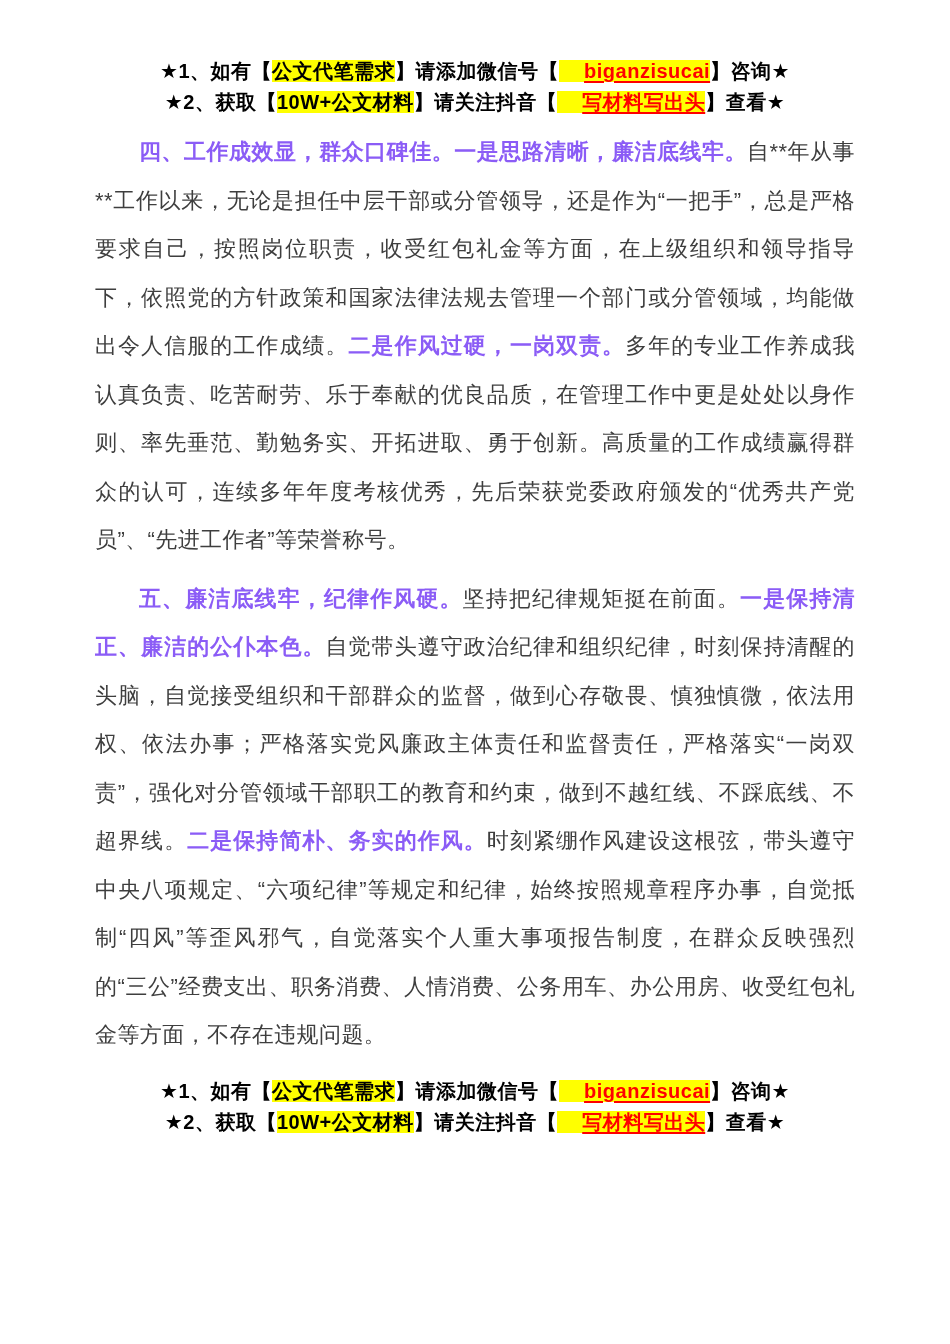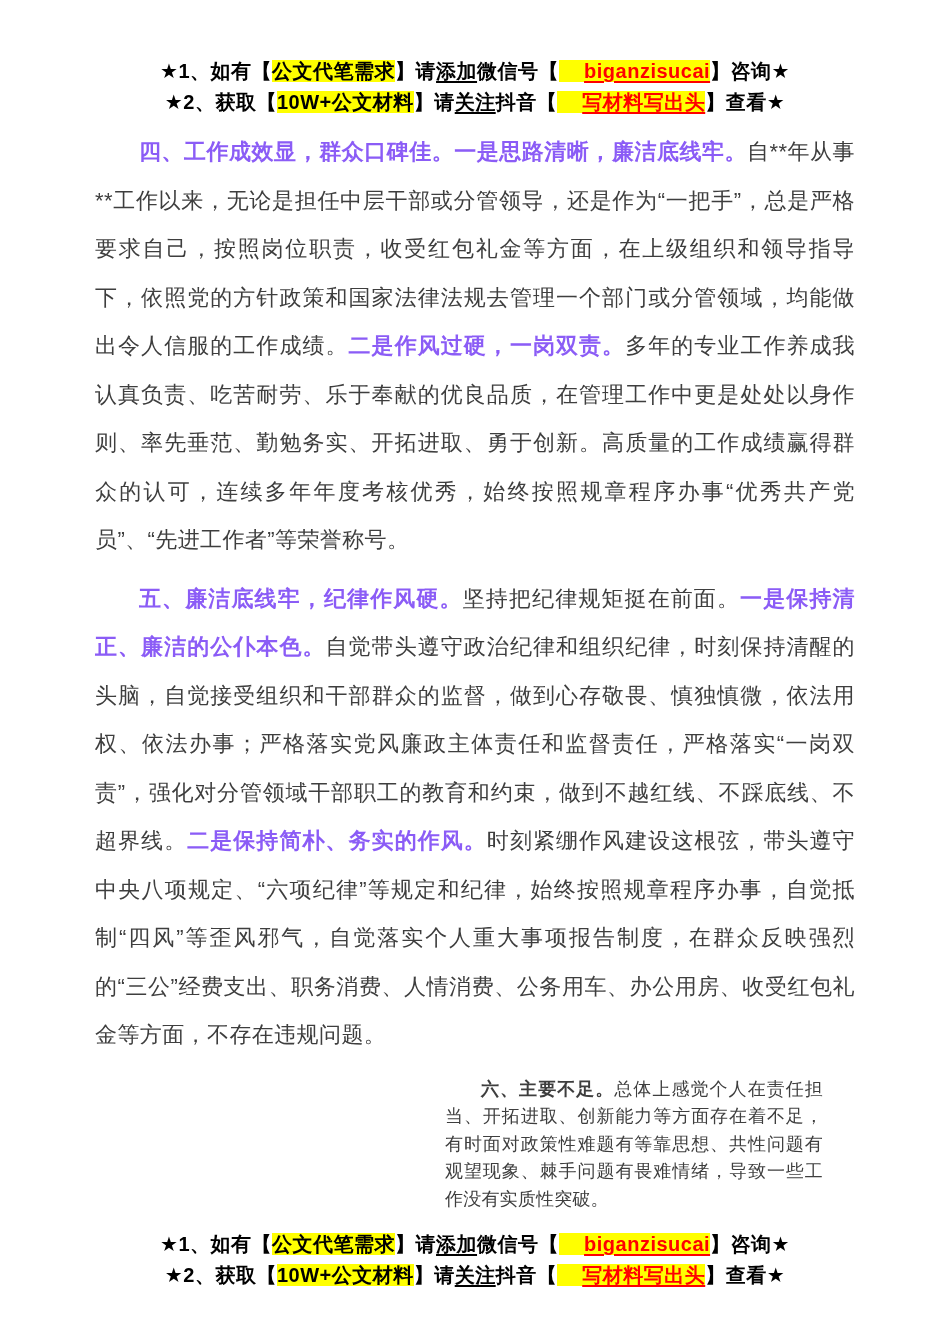--- a/index.html
+++ b/index.html
@@ -28,21 +28,20 @@
   }
   .notice .hl-u {
     color: #ff0000;
     background: #ffff00;
     text-decoration: underline;
     text-decoration-color: #ff0000;
     text-underline-offset: 3px;
     padding-left: 25px;
   }
   .notice .u {
-    text-decoration: underline;
     text-underline-offset: 3px;
   }
   .para {
     margin: 10px 0 0 0;
     font-size: 22px;
     line-height: 48.5px;
     color: #3e3e3e;
     text-align: justify;
     text-indent: 2em;
     letter-spacing: 0.4px;
@@ -65,24 +64,23 @@
 </head>
 <body>
 
 <div class="page">
 
   <div class="notice">
     <div><span>★1、如有【</span><span class="hl">公文代笔需求</span><span>】请</span><span class="u">添加</span><span>微信号【</span><span class="hl-u">biganzisucai</span><span>】咨询★</span></div>
     <div><span>★2、获取【</span><span class="hl">10W+公文材料</span><span>】请</span><span class="u">关注</span><span>抖音【</span><span class="hl-u">写材料写出头</span><span>】查看★</span></div>
   </div>
 
-  <p class="para"><b>四、工作成效显，群众口碑佳。</b><b>一是思路清晰，廉洁底线牢。</b><span>自**年从事**工作以来，无论是担任中层干部或分管领导，还是作为“一把手”，总是严格要求自己，按照岗位职责，收受红包礼金等方面，在上级组织和领导指导下，依照党的方针政策和国家法律法规去管理一个部门或分管领域，均能做出令人信服的工作成绩。</span><b>二是作风过硬，一岗双责。</b><span>多年的专业工作养成我认真负责、吃苦耐劳、乐于奉献的优良品质，在管理工作中更是处处以身作则、率先垂范、勤勉务实、开拓进取、勇于创新。高质量的工作成绩赢得群众的认可，连续多年年度考核优秀，始终按照规章程序办事“优秀共产党员”、“先进工作者”等荣誉称号。</span></p>
+  <p class="para"><b>四、工作成效显，群众口碑佳。</b><b>一是思路清晰，廉洁底线牢。</b><span>自**年从事**工作以来，无论是担任中层干部或分管领导，还是作为“一把手”，总是严格要求自己，按照岗位职责，收受红包礼金等方面，在上级组织和领导指导下，依照党的方针政策和国家法律法规去管理一个部门或分管领域，均能做出令人信服的工作成绩。</span><b>二是作风过硬，一岗双责。</b><span>多年的专业工作养成我认真负责、吃苦耐劳、乐于奉献的优良品质，在管理工作中更是处处以身作则、率先垂范、勤勉务实、开拓进取、勇于创新。高质量的工作成绩赢得群众的认可，连续多年年度考核优秀，先后荣获党委政府颁发的“优秀共产党员”、“先进工作者”等荣誉称号。</span></p>
 
   <p class="para"><b>五、廉洁底线牢，纪律作风硬。</b><span>坚持把纪律规矩挺在前面。</span><b>一是保持清正、廉洁的公仆本色。</b><span>自觉带头遵守政治纪律和组织纪律，时刻保持清醒的头脑，自觉接受组织和干部群众的监督，做到心存敬畏、慎独慎微，依法用权、依法办事；严格落实党风廉政主体责任和监督责任，严格落实“一岗双责”，强化对分管领域干部职工的教育和约束，做到不越红线、不踩底线、不超界线。</span><b>二是保持简朴、务实的作风。</b><span>时刻紧绷作风建设这根弦，带头遵守中央八项规定、“六项纪律”等规定和纪律，始终按照规章程序办事，自觉抵制“四风”等歪风邪气，自觉落实个人重大事项报告制度，在群众反映强烈的“三公”经费支出、职务消费、人情消费、公务用车、办公用房、收受红包礼金等方面，不存在违规问题。</span></p>
 
-  <p class="para-small"><b>六、主要不足。</b><span>总体上感觉个人在责任担当、开拓进取、创新能力等方面存在着不足，有时面对政策性难题有等靠思想、共性问题有观望现象、棘手问题有畏难情绪，导致一些工作没有实质性突破。</span></p>
 
   <div class="notice footer-notice">
     <div><span>★1、如有【</span><span class="hl">公文代笔需求</span><span>】请</span><span class="u">添加</span><span>微信号【</span><span class="hl-u">biganzisucai</span><span>】咨询★</span></div>
     <div><span>★2、获取【</span><span class="hl">10W+公文材料</span><span>】请</span><span class="u">关注</span><span>抖音【</span><span class="hl-u">写材料写出头</span><span>】查看★</span></div>
   </div>
 
 </div>
 
 </body></html>

